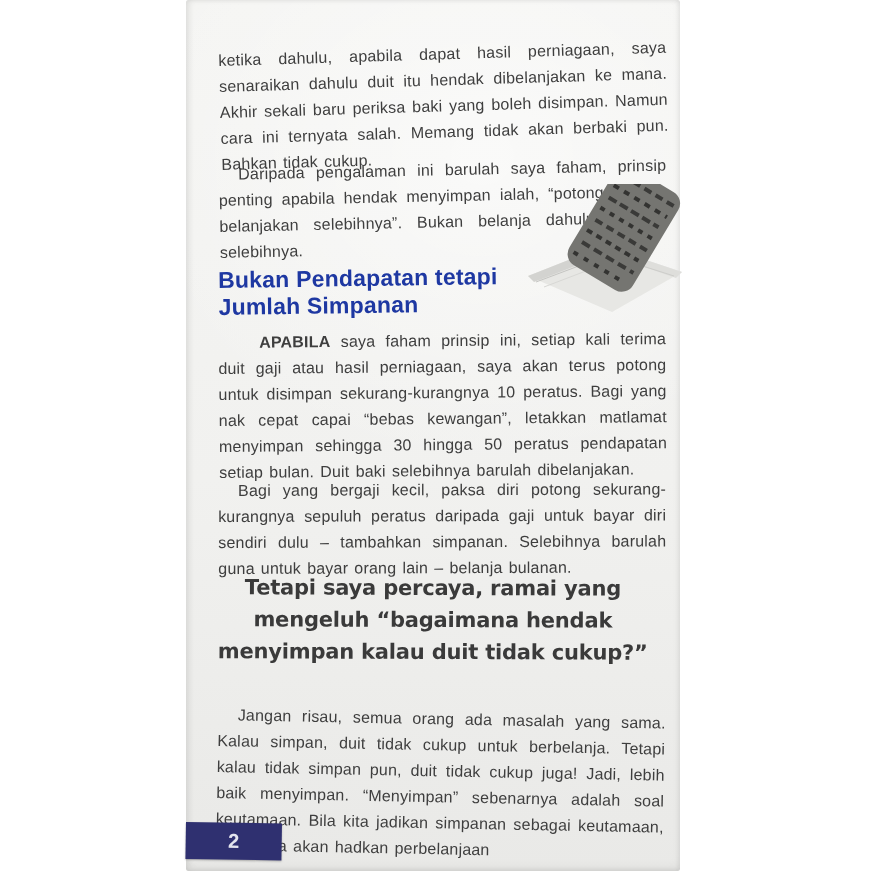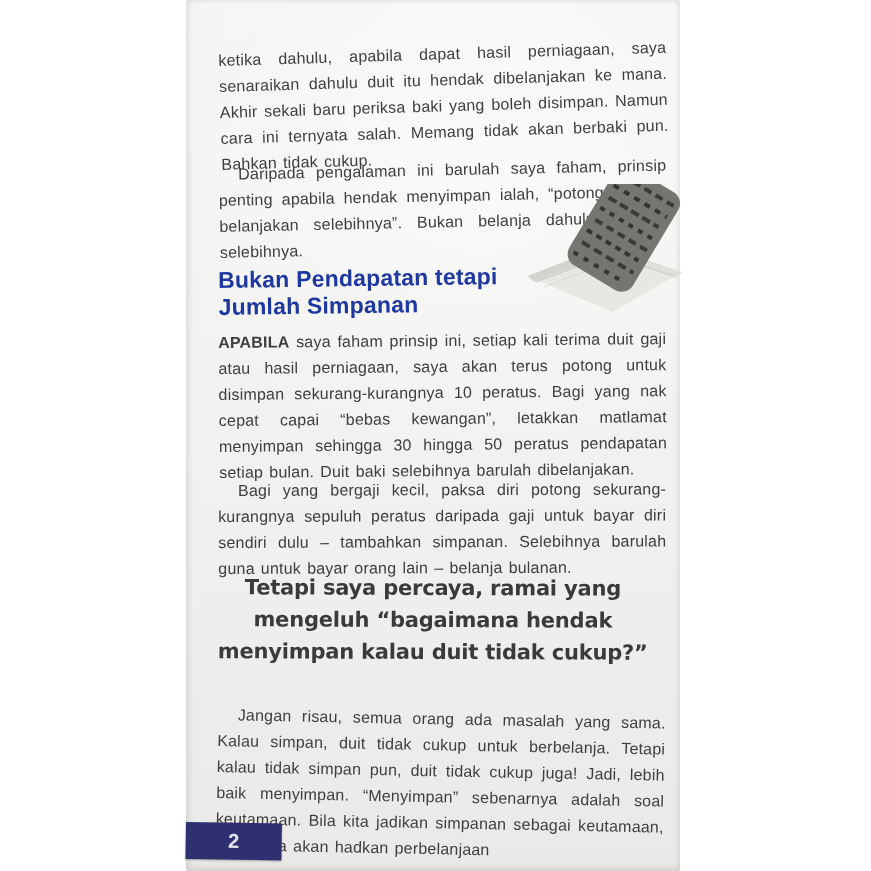--- a/index.html
+++ b/index.html
@@ -43,21 +43,21 @@
     text-align: justify;
     letter-spacing: 0.2px;
     word-spacing: 1.5px;
   }
   .indent { text-indent: 20px; }
   .p1 { top: 32px;  transform: rotate(-1.7deg); transform-origin: left top; }
   .p2 { top: 146px; transform: rotate(-1.2deg); transform-origin: left top; }
   .p3 { top: 314px; transform: rotate(-0.5deg); transform-origin: left top; }
   .p4 { top: 462px; transform: rotate(-0.2deg); transform-origin: left top; }
   .p5 { top: 686px; transform: rotate(1.1deg);  transform-origin: left top; }
-  .lead { font-weight: bold; }
+  .lead { font-weight: bold; margin-left: 41px; }
 
   .section-heading {
     position: absolute;
     left: 32px;
     top: 248px;
     width: 420px;
     font-size: 23px;
     line-height: 27px;
     font-weight: bold;
     color: #1e38a2;

